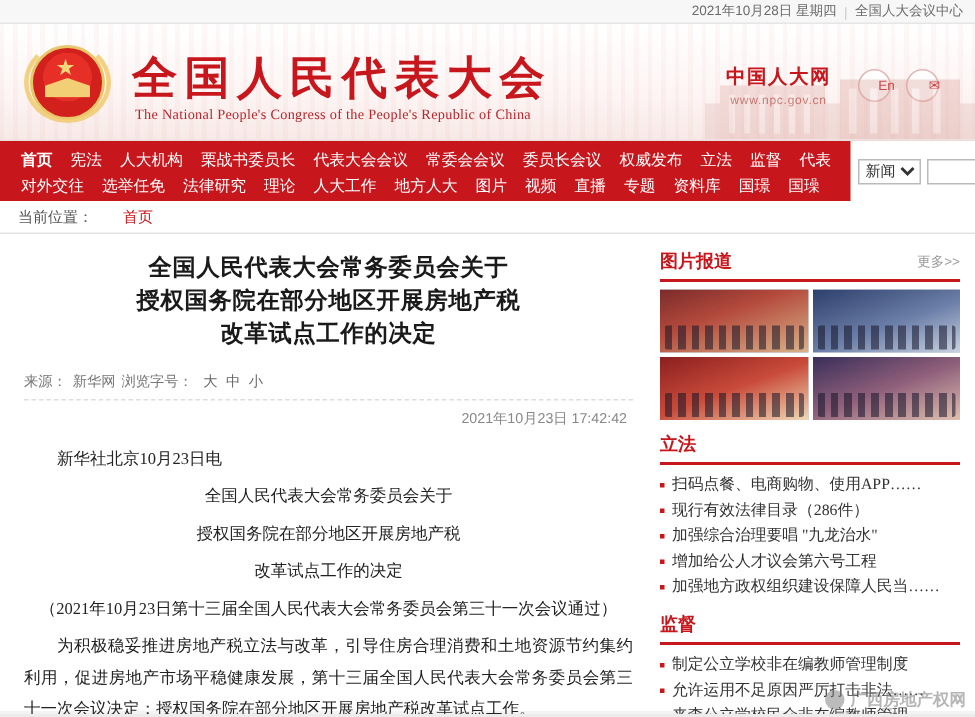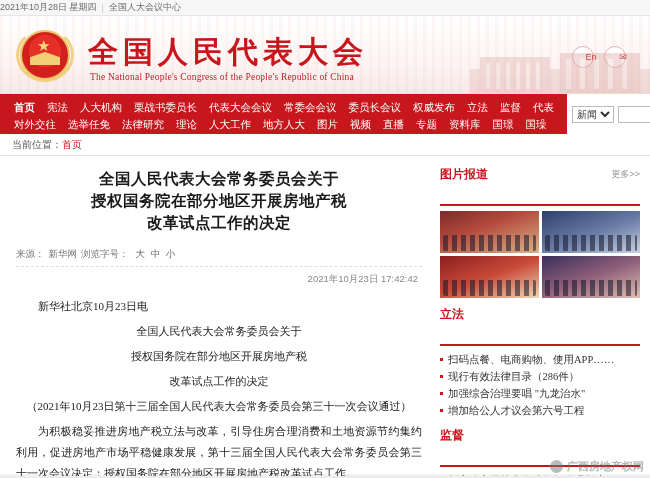--- a/index.html
+++ b/index.html
@@ -15,20 +15,21 @@
     background: #f3f3f3;
   }
 
   
   .topbar {
     height: 16px;
     background: #f7f7f7;
     border-bottom: 1px solid #e6e6e6;
     display: flex;
     align-items: center;
+    justify-content: flex-end;
     padding-right: 8px;
     font-size: 9px;
     color: #6b6b6b;
   }
   .topbar .sep { margin: 0 5px; color: #c9c9c9; }
 
   
   .banner {
     position: relative;
     height: 78px;
@@ -149,20 +150,21 @@
     border: 1px solid #bbb; padding: 0 3px; color: #333;
   }
 
   
   .crumb {
     height: 22px; background: #fff;
     border-bottom: 1px solid #e3e3e3;
     display: flex; align-items: center;
     font-size: 10px; color: #555;
     padding-left: 12px;
+    gap: 20px;
   }
   .crumb a { color: #c8161d; text-decoration: none; cursor: pointer; }
 
   
   .content {
     display: flex;
     background: #fff;
     height: 318px;
   }
   .article {
@@ -208,21 +210,21 @@
   
   .sidebar {
     width: 210px;
     padding: 10px 10px 0 0;
     background: #fff;
   }
   .panel { margin-bottom: 8px; }
   .panel-head {
     display: flex; align-items: center; justify-content: space-between;
     border-bottom: 2px solid #c8161d;
-    padding-bottom: 21px;
+    padding-bottom: 3px;
     margin-bottom: 5px;
   }
   .panel-head .t {
     font-size: 12px; font-weight: bold; color: #c8161d;
     font-family: "Liberation Serif", serif;
   }
   .panel-head .more { font-size: 9px; color: #999; cursor: pointer; }
   .thumbs {
     display: grid;
     grid-template-columns: repeat(2, 1fr);
@@ -295,20 +297,24 @@
     <div class="emblem">
       <div class="circle"></div>
       <div class="wheat"></div>
       <div class="gate"></div>
       <div class="star">★</div>
     </div>
 
     <div class="title-zh">全国人民代表大会</div>
     <div class="title-en">The National People's Congress of the People's Republic of China</div>
 
+    <div class="brand-right">
+      <div class="zh">中国人大网</div>
+      <div class="url">www.npc.gov.cn</div>
+    </div>
 
     <div class="round-btn" id="btn-en">En</div>
     <div class="round-btn" id="btn-mail">✉</div>
 
     <svg class="banner-buildings" viewBox="0 0 180 50" preserveAspectRatio="none">
       <rect x="0" y="26" width="180" height="24" fill="#e2b9b4"></rect>
       <rect x="10" y="14" width="70" height="36" fill="#dca9a3"></rect>
       <rect x="90" y="10" width="80" height="40" fill="#d79d96"></rect>
       <g fill="#ffffff" opacity="0.5">
         <rect x="16" y="20" width="4" height="26"></rect>
@@ -436,20 +442,21 @@
       <div class="panel">
         <div class="panel-head">
           <span class="t">立法</span>
           <span class="more"></span>
         </div>
         <ul class="list">
           <li>扫码点餐、电商购物、使用APP……</li>
           <li>现行有效法律目录（286件）</li>
           <li>加强综合治理要唱 "九龙治水"</li>
           <li>增加给公人才议会第六号工程</li>
+          <li>加强地方政权组织建设保障人民当……</li>
         </ul>
       </div>
 
       <div class="panel">
         <div class="panel-head">
           <span class="t">监督</span>
           <span class="more"></span>
         </div>
         <ul class="list">
           <li>制定公立学校非在编教师管理制度</li>

